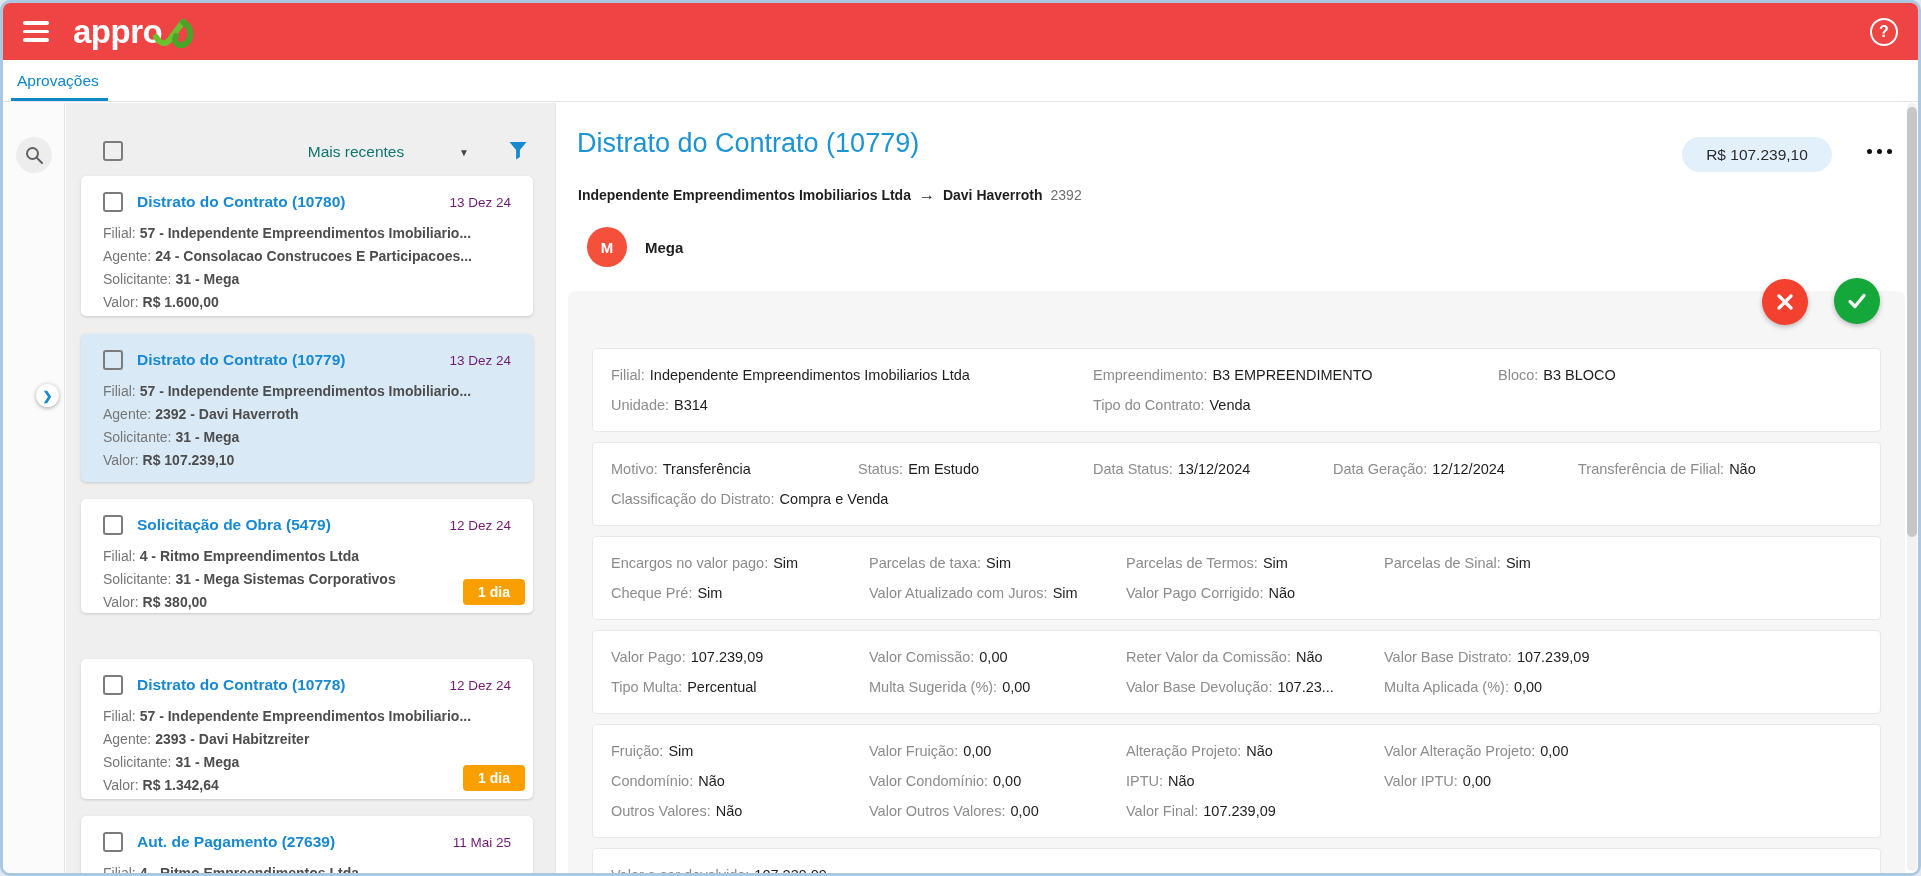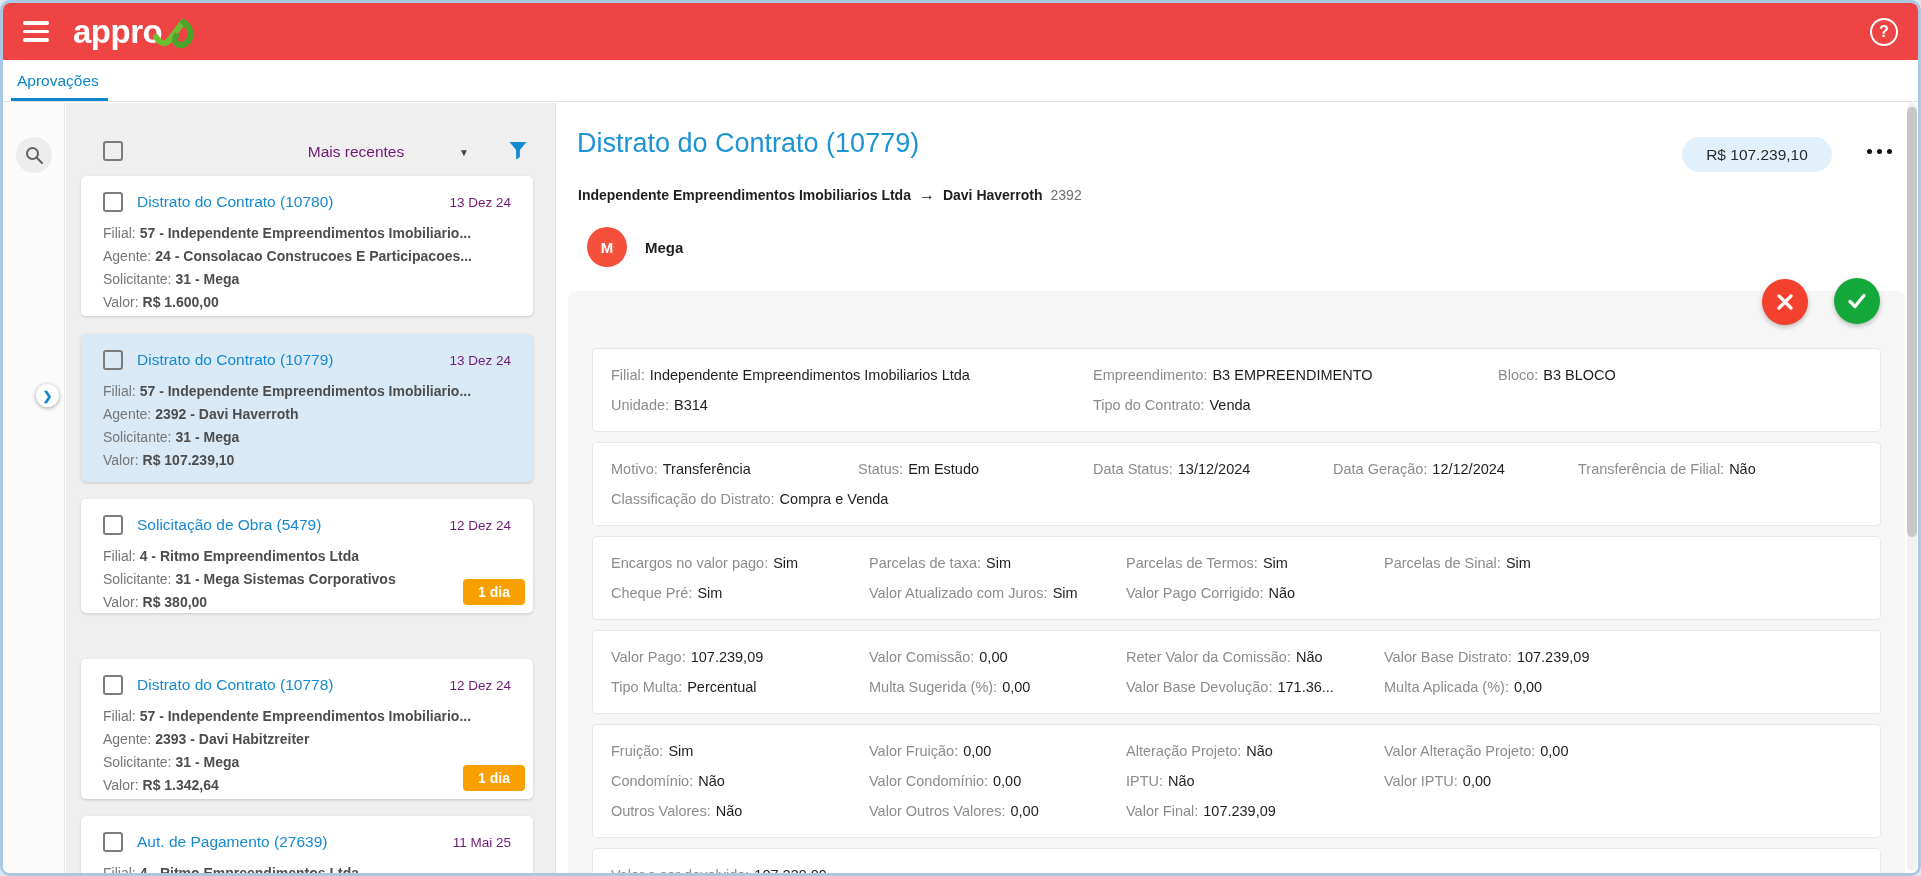--- a/index.html
+++ b/index.html
@@ -23,28 +23,28 @@
 
   
   .rail { position: absolute; top: 100px; left: 0; width: 62px; bottom: 0; background: #fbfbfb; border-right: 1px solid #e6e6e6; }
   .search-btn { position: absolute; top: 34px; left: 13px; width: 36px; height: 36px; border-radius: 50%; background: #ededed; display: grid; place-items: center; cursor: pointer; }
   .expand-btn { position: absolute; top: 381px; left: 33px; width: 23px; height: 23px; border-radius: 50%; background: #fff; box-shadow: 0 1px 4px rgba(0,0,0,.35); color: #1789d0; display: grid; place-items: center; font-size: 12px; font-weight: 700; cursor: pointer; z-index: 6; }
 
   
   .listpanel { position: absolute; top: 100px; left: 63px; width: 490px; bottom: 0; background: #efefef; border-right: 1px solid #e3e3e3; overflow: hidden; }
   .cbx { width: 20px; height: 20px; border: 2px solid #7c7c7c; border-radius: 3px; background: transparent; flex: none; cursor: pointer; }
   .list-header-cbx { position: absolute; left: 37px; top: 38px; }
-  .sort-label { position: absolute; left: 200px; top: 40px; width: 180px; text-align: center; font-size: 15.5px; color: #701a75; cursor: pointer; }
+  .sort-label { position: absolute; left: 200px; top: 40px; width: 180px; text-align: center; font-size: 15.5px; color: #0f766e; cursor: pointer; }
   .sort-caret { position: absolute; left: 393px; top: 44px; font-size: 10px; color: #444; }
   .filter-btn { position: absolute; left: 440px; top: 36px; width: 24px; height: 24px; cursor: pointer; }
 
   .card { position: absolute; left: 15px; width: 452px; background: #fff; border-radius: 5px; box-shadow: 0 1px 3px rgba(0,0,0,.16); padding: 16px 22px 12px; cursor: pointer; }
   .card.selected { background: #d9eaf6; }
   .card-top { display: flex; align-items: center; }
-  .card-title { margin-left: 14px; color: #1789d0; font-size: 15.5px; font-weight: 400; white-space: nowrap; }
+  .card-title { margin-left: 14px; color: #1789d0; font-size: 15.5px; font-weight: 700; white-space: nowrap; }
   .card-date { margin-left: auto; color: #701a75; font-size: 13.5px; white-space: nowrap; }
   .card-fields { margin-top: 13px; }
   .cline { font-size: 14px; line-height: 17px; margin-bottom: 6px; white-space: nowrap; overflow: hidden; }
   .cline .cl { color: #767676; }
   .cline .cv { color: #4d4d4d; font-weight: 700; margin-left: 4px; }
   .badge { position: absolute; right: 8px; bottom: 8px; background: #f9a000; color: #fff; font-size: 14px; font-weight: 700; padding: 5px 15px; border-radius: 4px; }
 
   .c0 { top: 73px;  height: 140px; }
   .c1 { top: 231px; height: 148px; }
   .c2 { top: 396px; height: 114px; }
@@ -282,21 +282,21 @@
       <div class="dcard">
         <div class="frow g4">
           <div class="field"><span class="lbl">Valor Pago:</span><span class="val">107.239,09</span></div>
           <div class="field"><span class="lbl">Valor Comissão:</span><span class="val">0,00</span></div>
           <div class="field"><span class="lbl">Reter Valor da Comissão:</span><span class="val">Não</span></div>
           <div class="field"><span class="lbl">Valor Base Distrato:</span><span class="val">107.239,09</span></div>
         </div>
         <div class="frow g4">
           <div class="field"><span class="lbl">Tipo Multa:</span><span class="val">Percentual</span></div>
           <div class="field"><span class="lbl">Multa Sugerida (%):</span><span class="val">0,00</span></div>
-          <div class="field"><span class="lbl">Valor Base Devolução:</span><span class="val">171.36...</span></div>
+          <div class="field"><span class="lbl">Valor Base Devolução:</span><span class="val">107.23...</span></div>
           <div class="field"><span class="lbl">Multa Aplicada (%):</span><span class="val">0,00</span></div>
         </div>
       </div>
 
       <div class="dcard">
         <div class="frow g4">
           <div class="field"><span class="lbl">Fruição:</span><span class="val">Sim</span></div>
           <div class="field"><span class="lbl">Valor Fruição:</span><span class="val">0,00</span></div>
           <div class="field"><span class="lbl">Alteração Projeto:</span><span class="val">Não</span></div>
           <div class="field"><span class="lbl">Valor Alteração Projeto:</span><span class="val">0,00</span></div>

